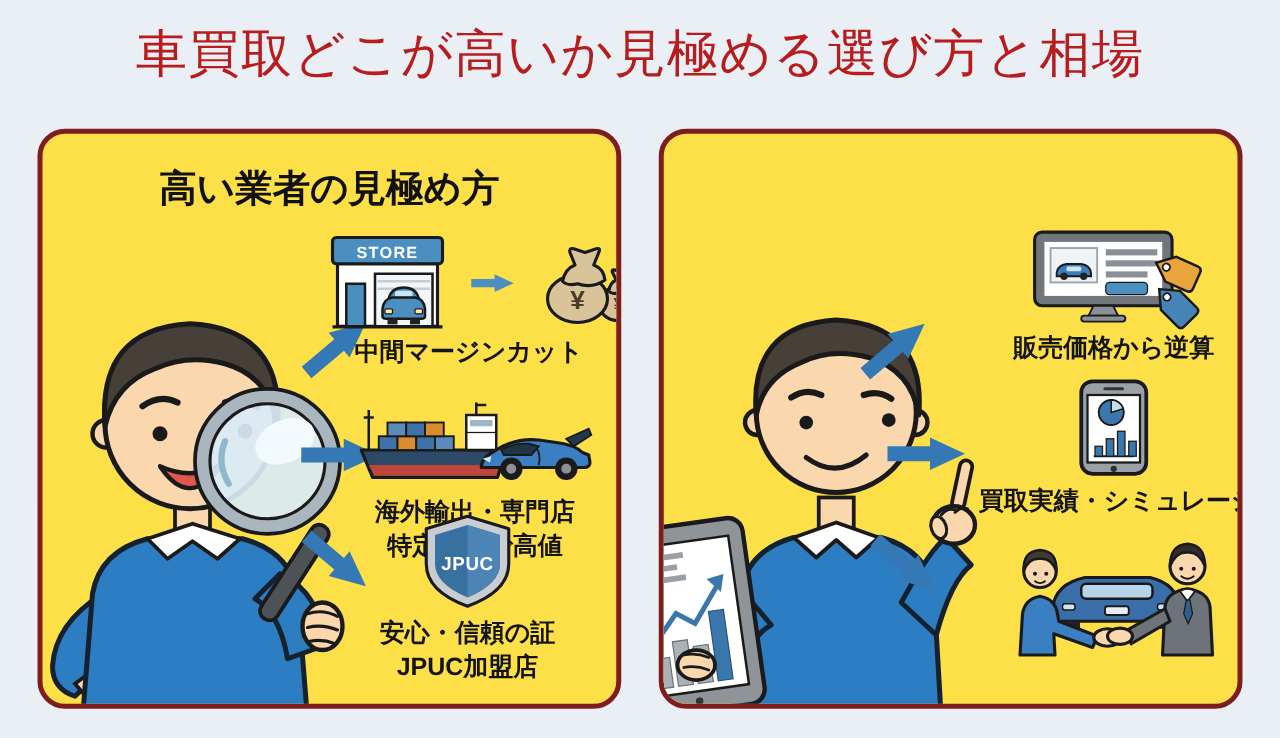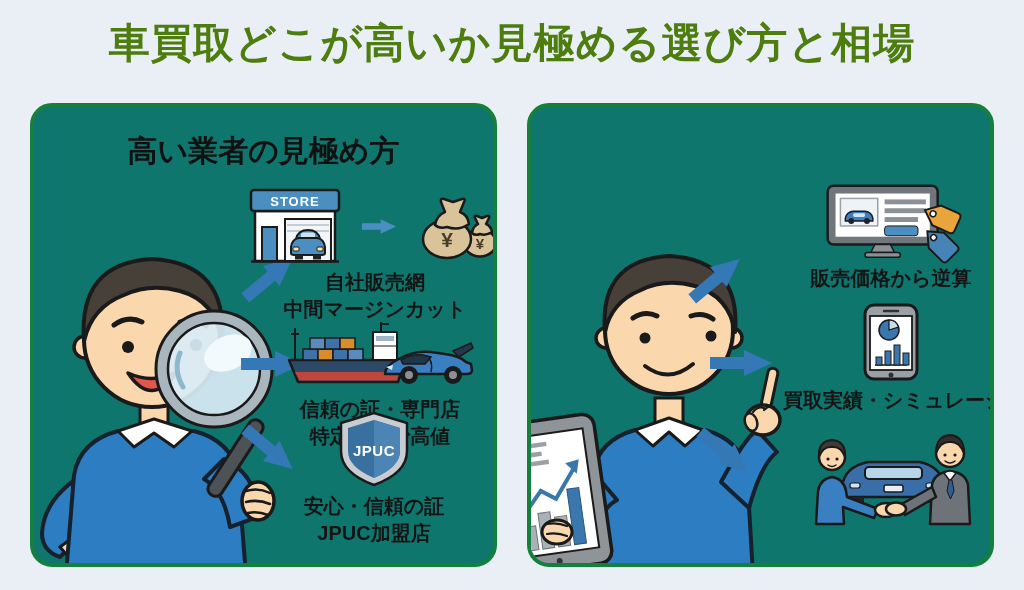--- a/index.html
+++ b/index.html
@@ -4,40 +4,40 @@
 <style>
   html,body{margin:0;padding:0;}
   body{
     width:1024px;height:590px;position:relative;overflow:hidden;
     background:#e9eff5;
     font-family:"Liberation Sans","DejaVu Sans",sans-serif;
     color:#1a1a1a;
   }
   .page-title{
     position:absolute;top:16px;left:0;width:1024px;
-    text-align:center;font-size:41px;font-weight:700;letter-spacing:1px;color:#4d7c0f;
+    text-align:center;font-size:41px;font-weight:400;letter-spacing:1px;color:#b91c1c;
   }
   .panel{
     position:absolute;top:103px;width:467px;height:464px;
-    background:#0f766e;border:4px solid #15803d;border-radius:22px;
+    background:#fde047;border:4px solid #7f1d1d;border-radius:22px;
     box-sizing:border-box;overflow:hidden;
   }
   .panel-left{left:30px;}
   .panel-right{left:527px;}
   .panel-title{
     position:absolute;top:24px;left:0;width:100%;
     text-align:center;font-size:30px;font-weight:900;color:#111;white-space:nowrap;
   }
   .person{position:absolute;}
   .arrow{position:absolute;width:62px;height:26px;}
   .arrow svg{display:block;width:100%;height:100%;}
   .arrow.up{transform:rotate(-40deg);}
   .arrow.down{transform:rotate(40deg);}
   .item{position:absolute;text-align:center;}
-  .icon-row{display:flex;align-items:center;justify-content:center;gap:21px;margin-bottom:4px;}
+  .icon-row{display:flex;align-items:center;gap:21px;margin-bottom:4px;}
   .label{display:block;font-size:20px;font-weight:700;line-height:27px;white-space:nowrap;color:#141414;}
   svg{overflow:visible;}
 </style>
 </head>
 <body>
 
 <div class="page-title">車買取どこが高いか見極める選び方と相場</div>
 
 <div class="panel panel-left">
   <div class="panel-title">高い業者の見極め方</div>
@@ -123,21 +123,20 @@
       </svg>
       <svg width="84" height="68" viewBox="0 0 84 68">
         <ellipse cx="63" cy="51" rx="16" ry="13.5" fill="#d9c49a" stroke="#1a1a1a" stroke-width="2.5"></ellipse>
         <path d="M55 41 Q56 34 61 32 L58 26 Q57 23 60 24 L65 26 L70 24 Q73 23 72 26 L69 32 Q74 34 75 40 Q69 44 63 42 Q58 44 55 41 Z" fill="#d9c49a" stroke="#1a1a1a" stroke-width="2.5" stroke-linejoin="round"></path>
         <text x="63" y="57" text-anchor="middle" font-size="15" font-weight="bold" fill="#4a3c28">¥</text>
         <ellipse cx="30" cy="47" rx="24" ry="19" fill="#d9c49a" stroke="#1a1a1a" stroke-width="2.5"></ellipse>
         <path d="M18 33 Q20 23 28 20 L24 10 Q23 6 27 7 L36 10 L45 7 Q49 6 47 10 L43 20 Q51 23 52 32 Q42 39 30 35 Q22 37 18 33 Z" fill="#d9c49a" stroke="#1a1a1a" stroke-width="2.5" stroke-linejoin="round"></path>
         <text x="30" y="55" text-anchor="middle" font-size="21" font-weight="bold" fill="#4a3c28">¥</text>
       </svg>
     </div>
-    <span class="label">自社販売網</span>
     <span class="label">中間マージンカット</span>
   </div>
 
   <div class="item" style="left:228px;top:203px;width:236px;">
     <svg width="190" height="80" viewBox="0 0 190 80" style="margin-bottom:2px;">
       <path d="M10 52 V18 M6 24 H14" stroke="#1a1a1a" stroke-width="2"></path>
       <path d="M4 50 H120 L113 72 H13 Z" fill="#2c4a68" stroke="#1a1a1a" stroke-width="2.5" stroke-linejoin="round"></path>
       <path d="M10 62 L114.5 62 L112 70.5 H14.5 Z" fill="#c0463c"></path>
       <rect x="18" y="39" width="15" height="11" fill="#3f72a8" stroke="#1a1a1a" stroke-width="1.5"></rect>
       <rect x="33" y="39" width="15" height="11" fill="#d98c2b" stroke="#1a1a1a" stroke-width="1.5"></rect>
@@ -154,21 +153,21 @@
       <path d="M168 41 L186 33 L188 38 L174 47 Z" fill="#24384c" stroke="#1a1a1a" stroke-width="1.5"></path>
       <path d="M100 64 Q100 56 112 50 Q128 40 146 42 L160 44 Q175 46 181 52 L186 54 L187 60 Q187 64 182 64 Z" fill="#3a7fc1" stroke="#1a1a1a" stroke-width="2.5" stroke-linejoin="round"></path>
       <path d="M116 50 Q126 44 138 45 L146 47 L140 54 L118 54 Z" fill="#203646" stroke="#1a1a1a" stroke-width="1.5"></path>
       <path d="M101 57 L108 55 L107 60 Z" fill="#d7ebf5"></path>
       <path d="M144 48 Q148 54 146 62" fill="none" stroke="#1a1a1a" stroke-width="1.5"></path>
       <circle cx="124" cy="65" r="9" fill="#1a1a1a"></circle>
         <circle cx="124" cy="65" r="4" fill="#8a9096"></circle>
       <circle cx="168" cy="65" r="9" fill="#1a1a1a"></circle>
         <circle cx="168" cy="65" r="4" fill="#8a9096"></circle>
     </svg>
-    <span class="label">信頼の証・専門店</span>
+    <span class="label">海外輸出・専門店</span>
     <span class="label">特定需要で高値</span>
   </div>
 
   <div class="item" style="left:232px;top:304px;width:216px;">
     <svg width="78" height="76" viewBox="0 0 78 76" style="margin-bottom:2px;">
       <path d="M39 2 L72 12 V40 Q72 62 39 74 Q6 62 6 40 V12 Z" fill="#c9cdd1" stroke="#1a1a1a" stroke-width="2.5" stroke-linejoin="round"></path>
       <path d="M39 9 L65 17 V40 Q65 56 39 67 Q13 56 13 40 V17 Z" fill="#38709f"></path>
       <path d="M39 9 L65 17 V40 Q65 56 39 67 Z" fill="#4c84b5"></path>
       <text x="39" y="45" text-anchor="middle" font-size="15" font-weight="bold" letter-spacing="0.5" fill="#ffffff">JPUC</text>
     </svg>

